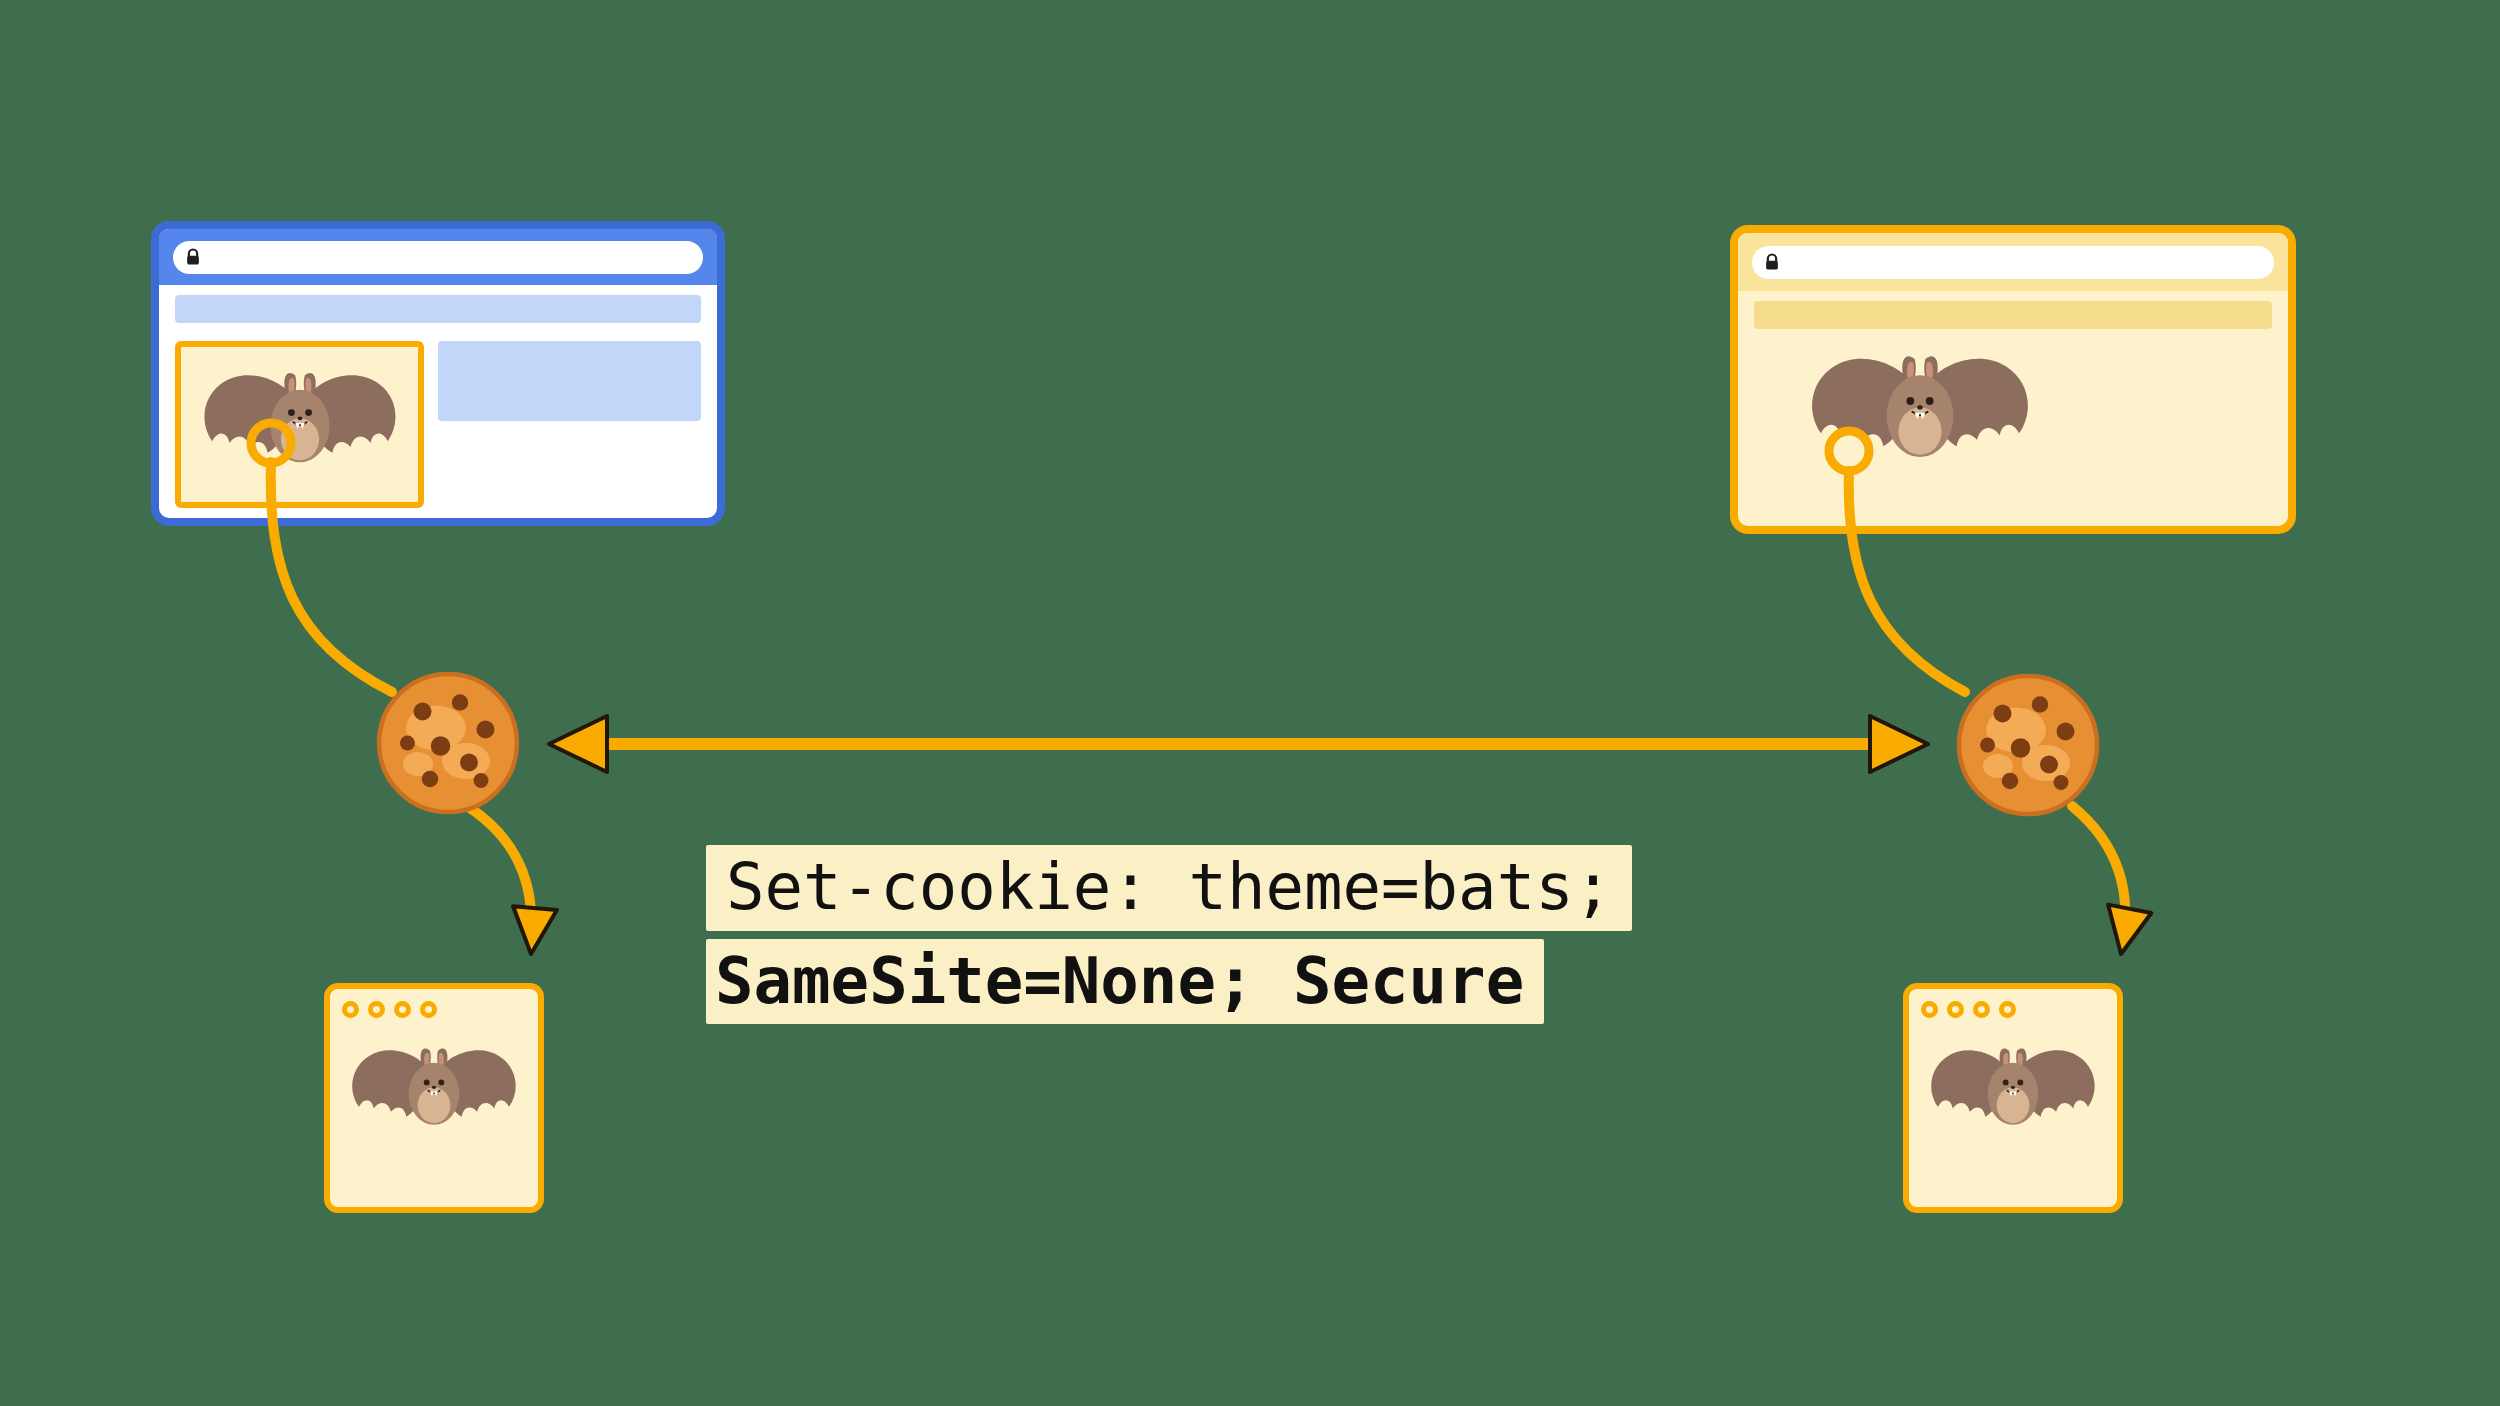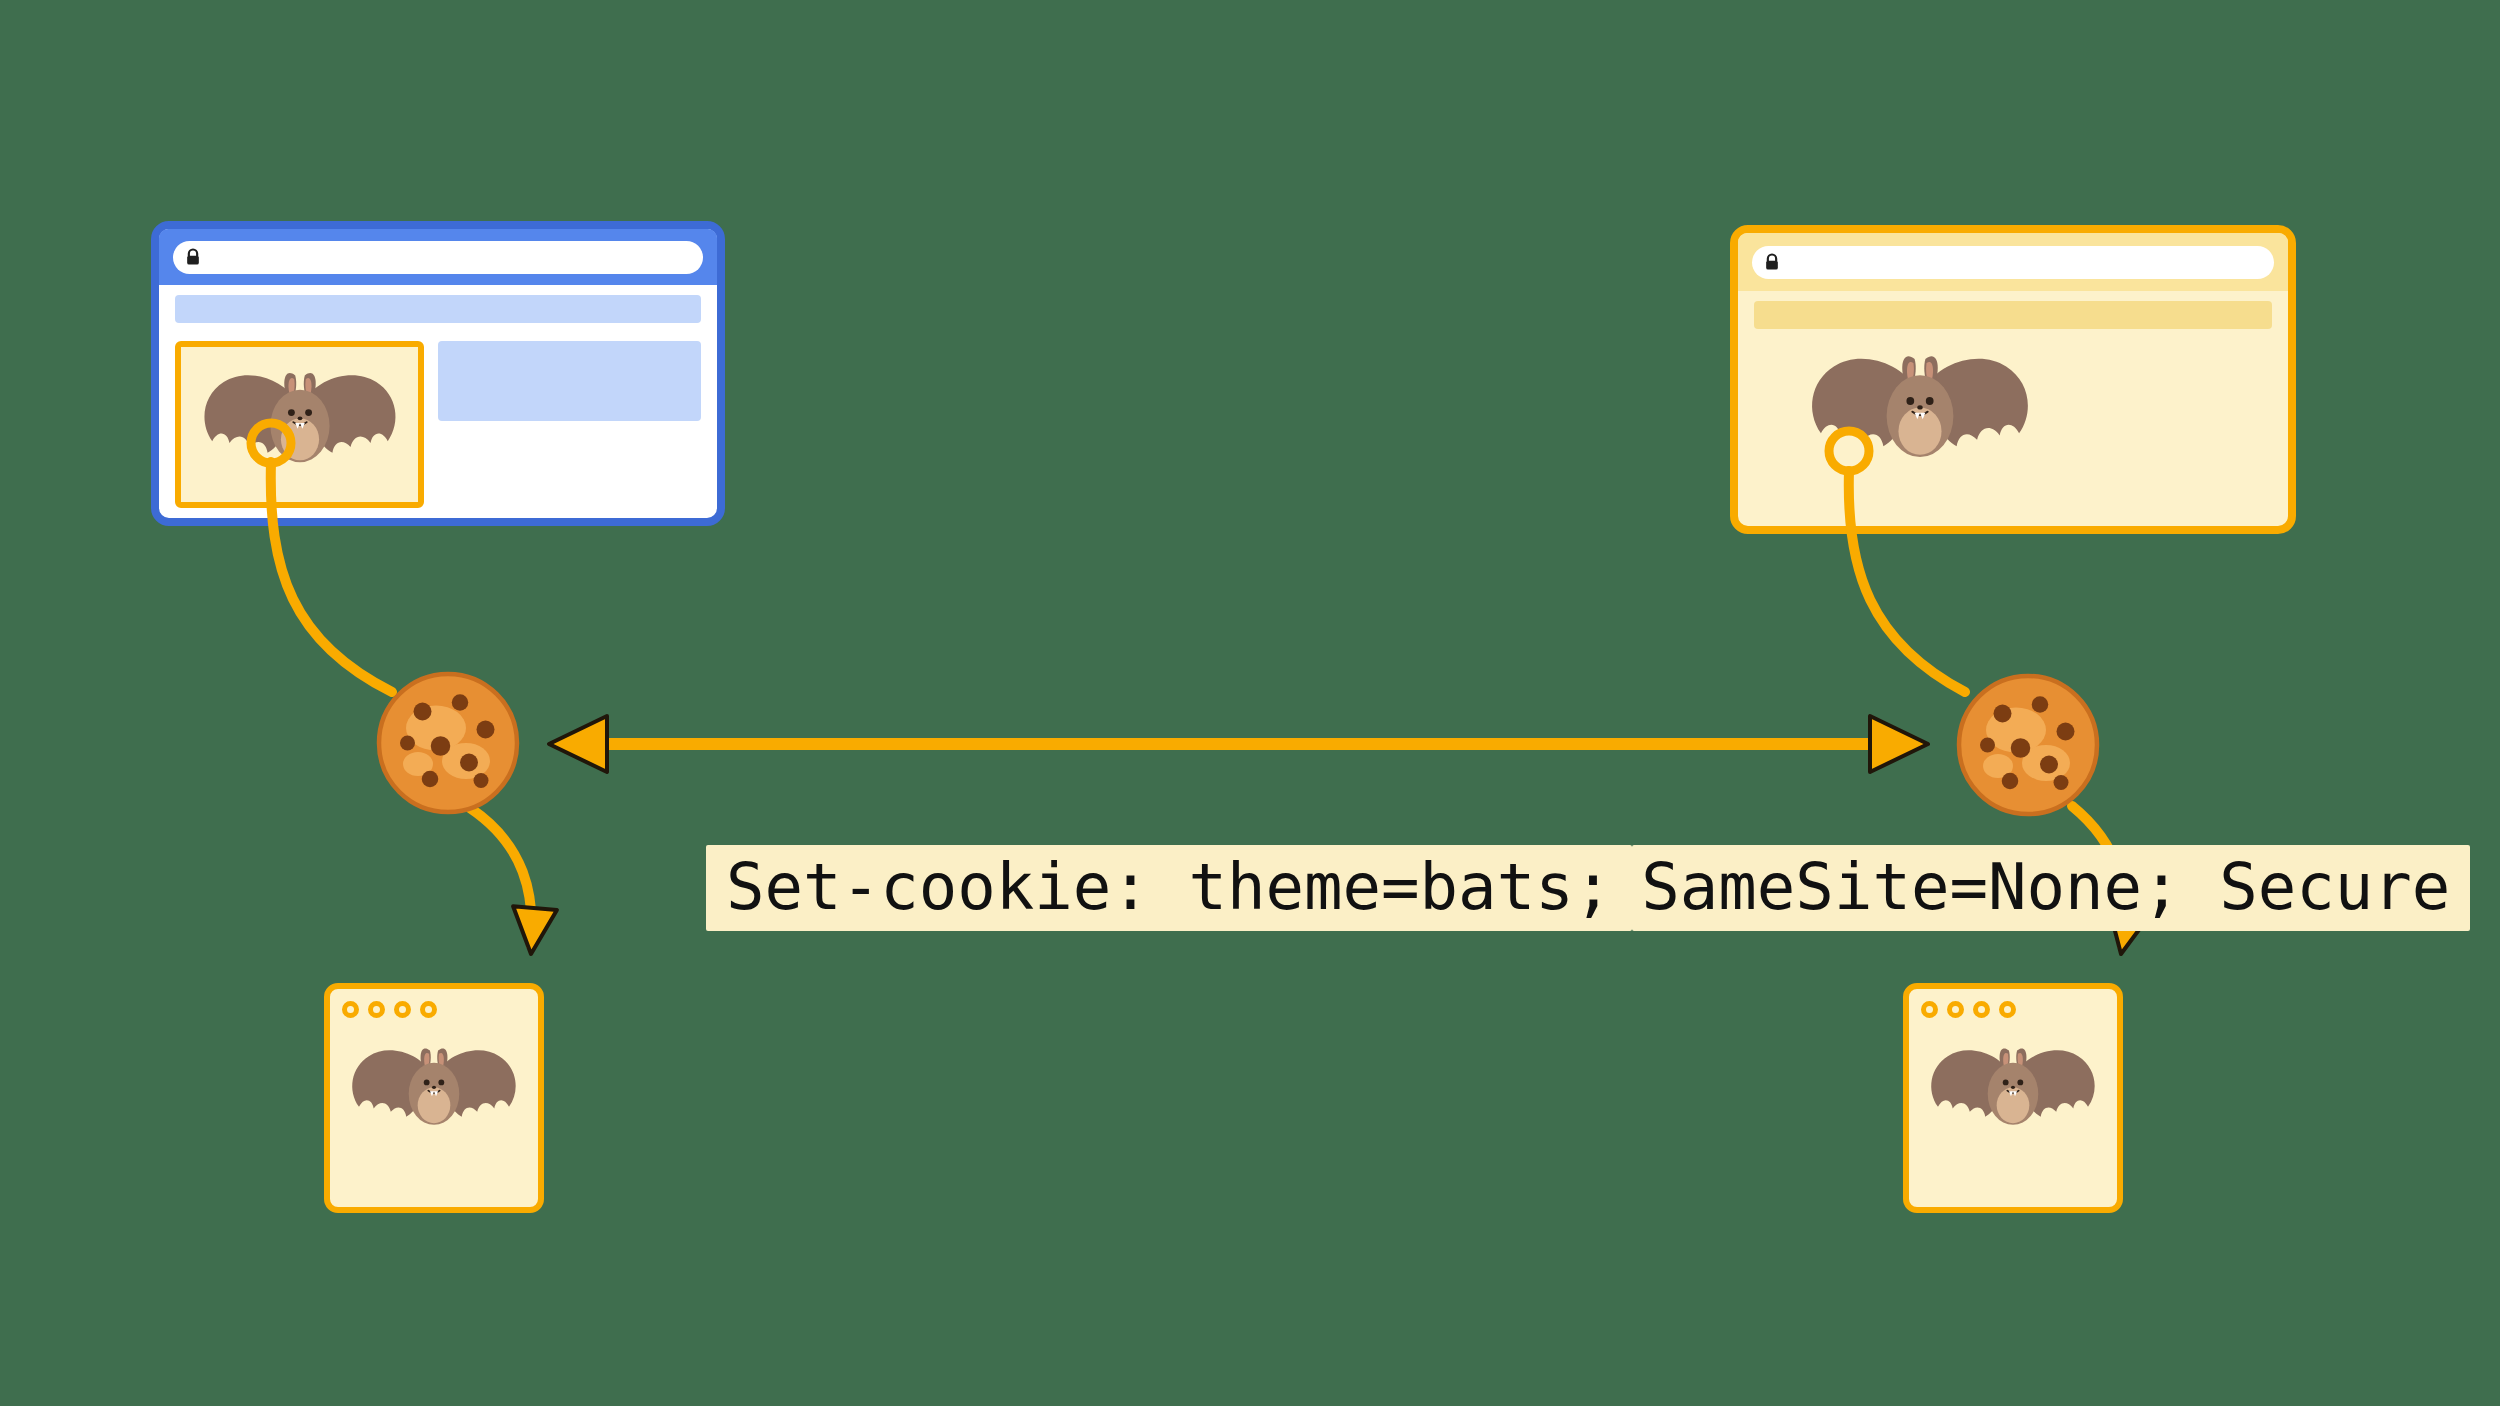--- a/index.html
+++ b/index.html
@@ -74,26 +74,26 @@
   
   .overlay{position:absolute;left:0;top:0;width:2500px;height:1406px;pointer-events:none;}
   .conn{fill:none;stroke:var(--accent-orange,#F9AB00);stroke-width:10;stroke-linecap:round;}
   .conn-thick{fill:none;stroke:var(--accent-orange,#F9AB00);stroke-width:12;stroke-linecap:round;}
   .ring{fill:none;stroke:var(--accent-orange,#F9AB00);stroke-width:9;}
   .ah{fill:var(--accent-orange,#F9AB00);stroke:#20160A;stroke-width:4;stroke-linejoin:round;}
 
   
   .code{
     position:absolute;left:706px;top:845px;
-    display:flex;flex-direction:row;align-items:flex-start;
+    display:flex;flex-direction:column;align-items:flex-start;gap:8px;
     font-family:"DejaVu Sans Mono","Liberation Mono",monospace;
     font-size:64px;line-height:1.15;color:var(--code-text,#111111);
   }
   .code-line{background:var(--code-background,#FBEFC6);padding:6px 20px;border-radius:2px;white-space:pre;}
-  .code-bold{font-weight:normal;padding-left:9px;}
+  .code-bold{font-weight:bold;padding-left:9px;}
 </style>
 </head>
 <body>
 
 <div class="canvas">
 
   <svg class="defs" aria-hidden="true">
     <symbol id="sym-lock" viewBox="0 0 24 24">
       <path d="M7 11 V8 a5 5 0 0 1 10 0 v3" fill="none" stroke="#1F1F1F" stroke-width="2.6"></path>
       <rect x="5" y="10.5" width="14" height="10.5" rx="2.2" fill="#1F1F1F"></rect>

